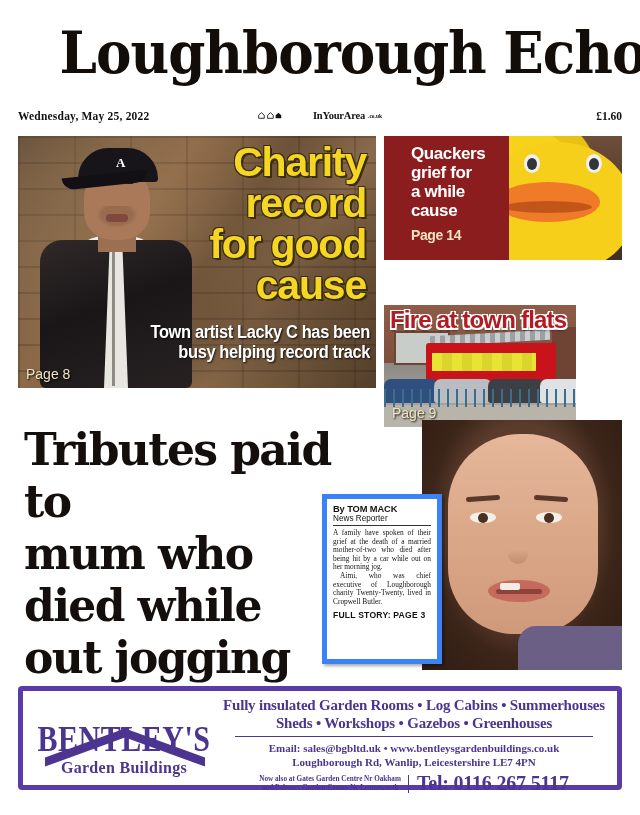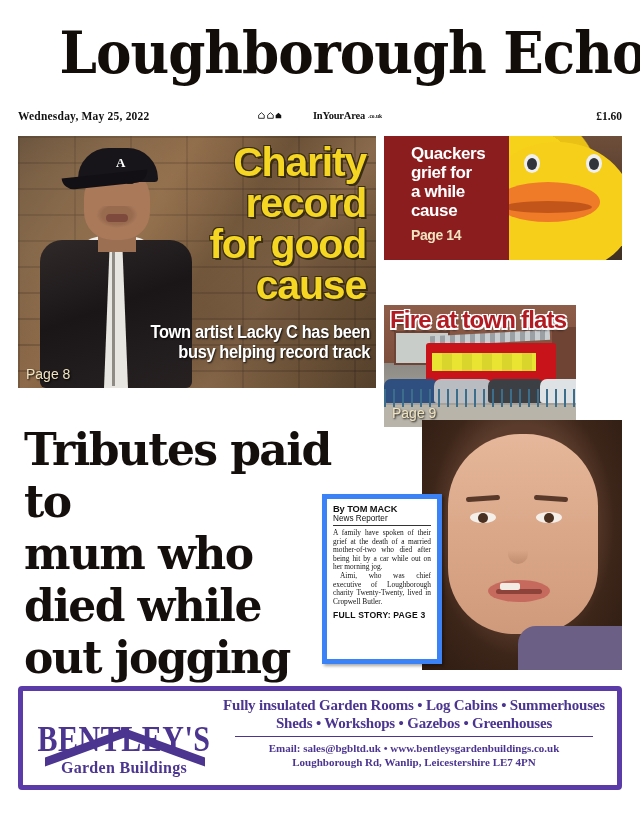--- a/index.html
+++ b/index.html
@@ -325,17 +325,24 @@
         <div class="roof"></div>
         <div class="bentleys">BENTLEY'S</div>
         <div class="gardenb">Garden Buildings</div>
       </div>
       <div class="ad-right">
         <div class="ad-l1">Fully insulated Garden Rooms • Log Cabins • Summerhouses</div>
         <div class="ad-l2">Sheds • Workshops • Gazebos • Greenhouses</div>
         <div class="ad-rule"></div>
         <div class="ad-l3">Email: sales@bgbltd.uk  •  www.bentleysgardenbuildings.co.uk</div>
         <div class="ad-l4">Loughborough Rd, Wanlip, Leicestershire LE7 4PN</div>
+        <div class="ad-bottom">
+          <div class="ad-small">
+            <div>Now also at Gates Garden Centre Nr Oakham</div>
+            <div>and Palmers Garden Centre Nr Lutterworth</div>
+          </div>
+          <div class="ad-tel">Tel: 0116 267 5117</div>
+        </div>
       </div>
     </div>
   </div>
 
 </div>
 
 </body></html>

